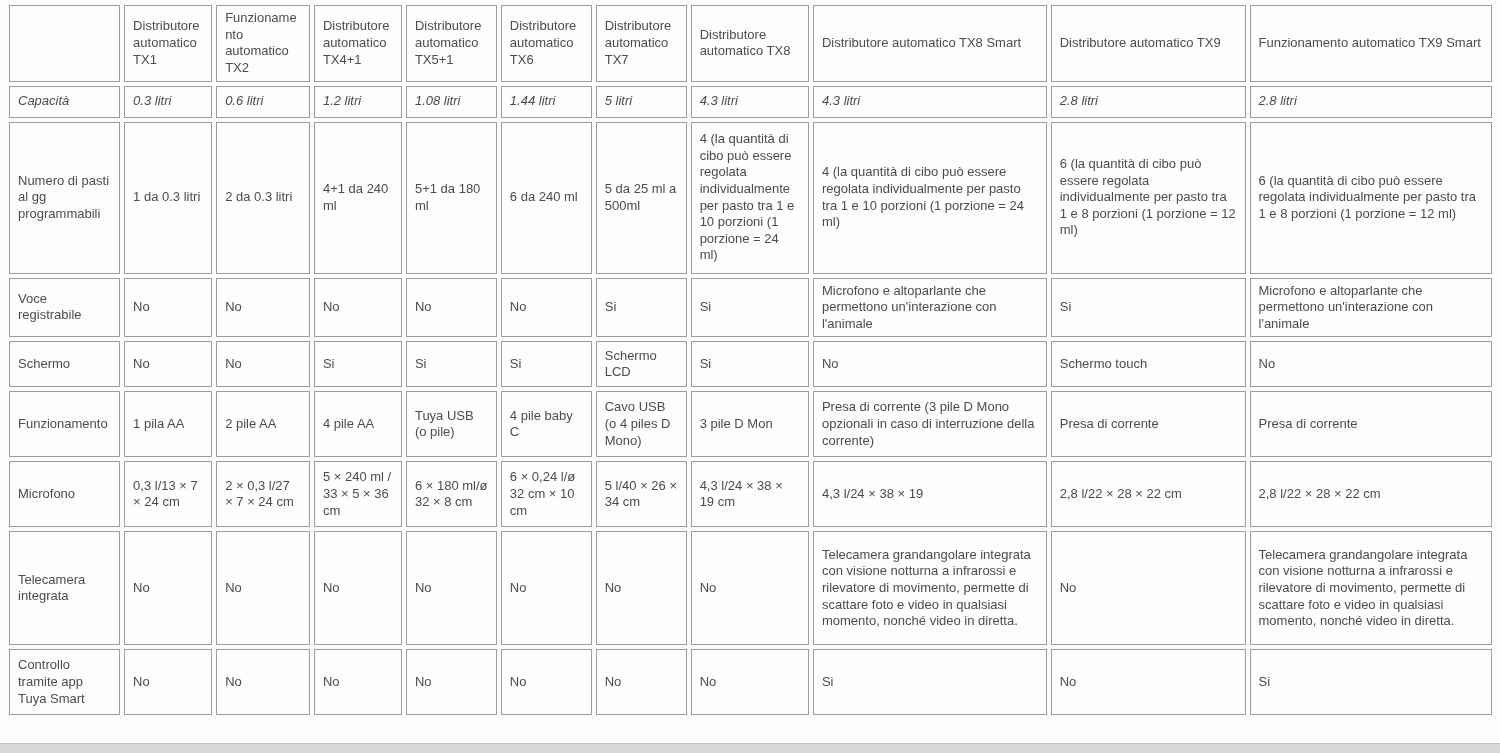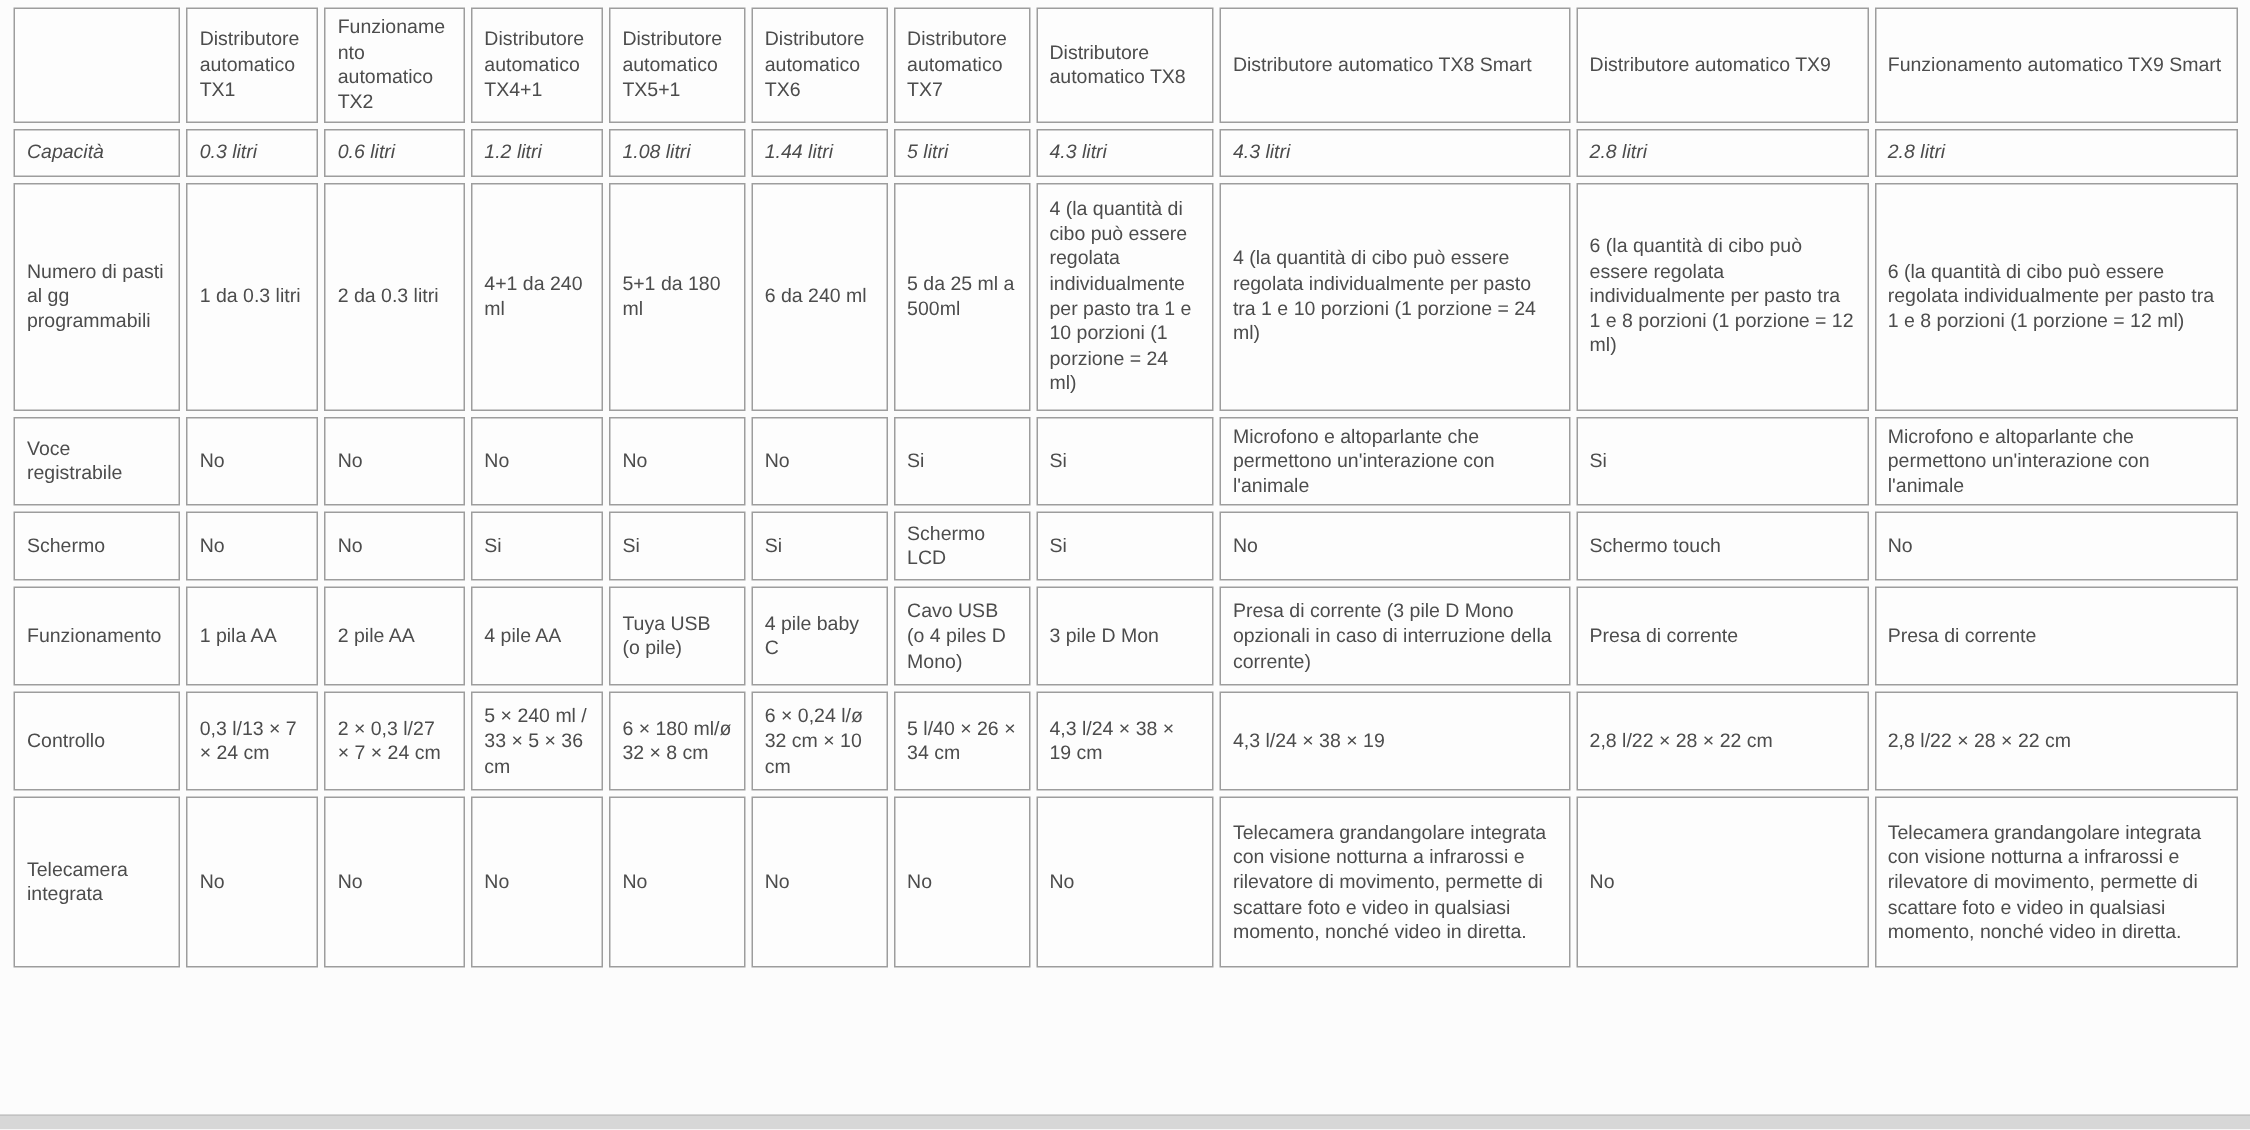--- a/index.html
+++ b/index.html
@@ -153,21 +153,21 @@
             <td>4 pile AA</td>
             <td>Tuya USB (o pile)</td>
             <td>4 pile baby C</td>
             <td>Cavo USB (o 4 piles D Mono)</td>
             <td>3 pile D Mon</td>
             <td>Presa di corrente (3 pile D Mono opzionali in caso di interruzione della corrente)</td>
             <td>Presa di corrente</td>
             <td>Presa di corrente</td>
           </tr>
           <tr>
-            <td>Controllo</td>
+            <td>Microfono</td>
             <td>0,3 l/13 × 7 × 24 cm</td>
             <td>2 × 0,3 l/27 × 7 × 24 cm</td>
             <td>5 × 240 ml / 33 × 5 × 36 cm</td>
             <td>6 × 180 ml/ø 32 × 8 cm</td>
             <td>6 × 0,24 l/ø 32 cm × 10 cm</td>
             <td>5 l/40 × 26 × 34 cm</td>
             <td>4,3 l/24 × 38 × 19 cm</td>
             <td>4,3 l/24 × 38 × 19</td>
             <td>2,8 l/22 × 28 × 22 cm</td>
             <td>2,8 l/22 × 28 × 22 cm</td>
@@ -178,17 +178,30 @@
             <td>No</td>
             <td>No</td>
             <td>No</td>
             <td>No</td>
             <td>No</td>
             <td>No</td>
             <td>Telecamera grandangolare integrata con visione notturna a infrarossi e rilevatore di movimento, permette di scattare foto e video in qualsiasi momento, nonché video in diretta.</td>
             <td>No</td>
             <td>Telecamera grandangolare integrata con visione notturna a infrarossi e rilevatore di movimento, permette di scattare foto e video in qualsiasi momento, nonché video in diretta.</td>
           </tr>
+          <tr>
+            <td>Controllo tramite app Tuya Smart</td>
+            <td>No</td>
+            <td>No</td>
+            <td>No</td>
+            <td>No</td>
+            <td>No</td>
+            <td>No</td>
+            <td>No</td>
+            <td>Si</td>
+            <td>No</td>
+            <td>Si</td>
+          </tr>
         </tbody>
     </table>
   </div>
   <div class="bottom-strip"></div>
 </div>
 
 </body></html>

